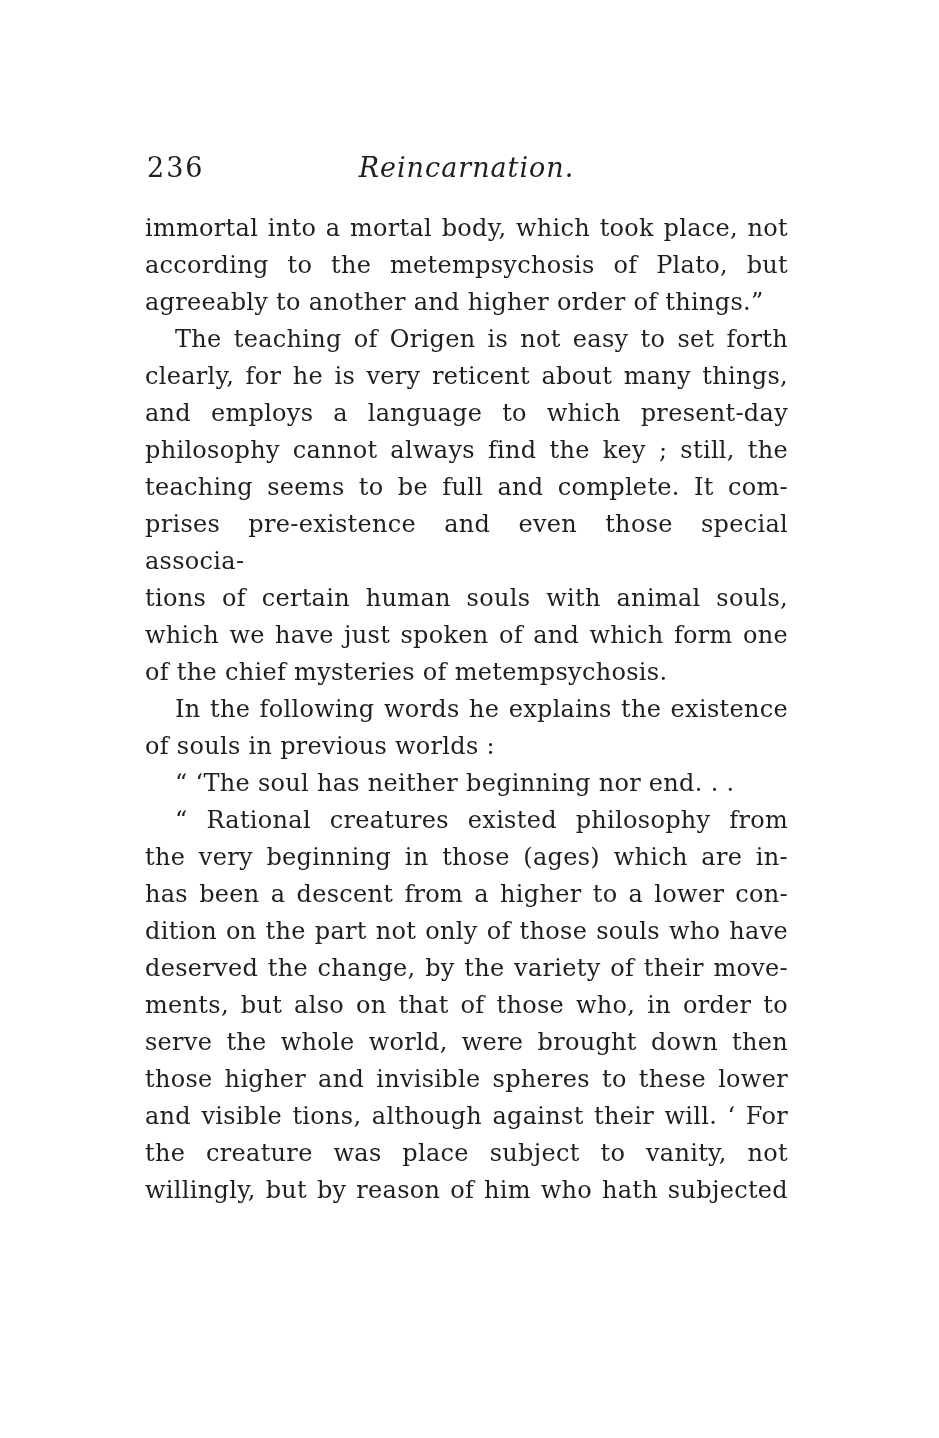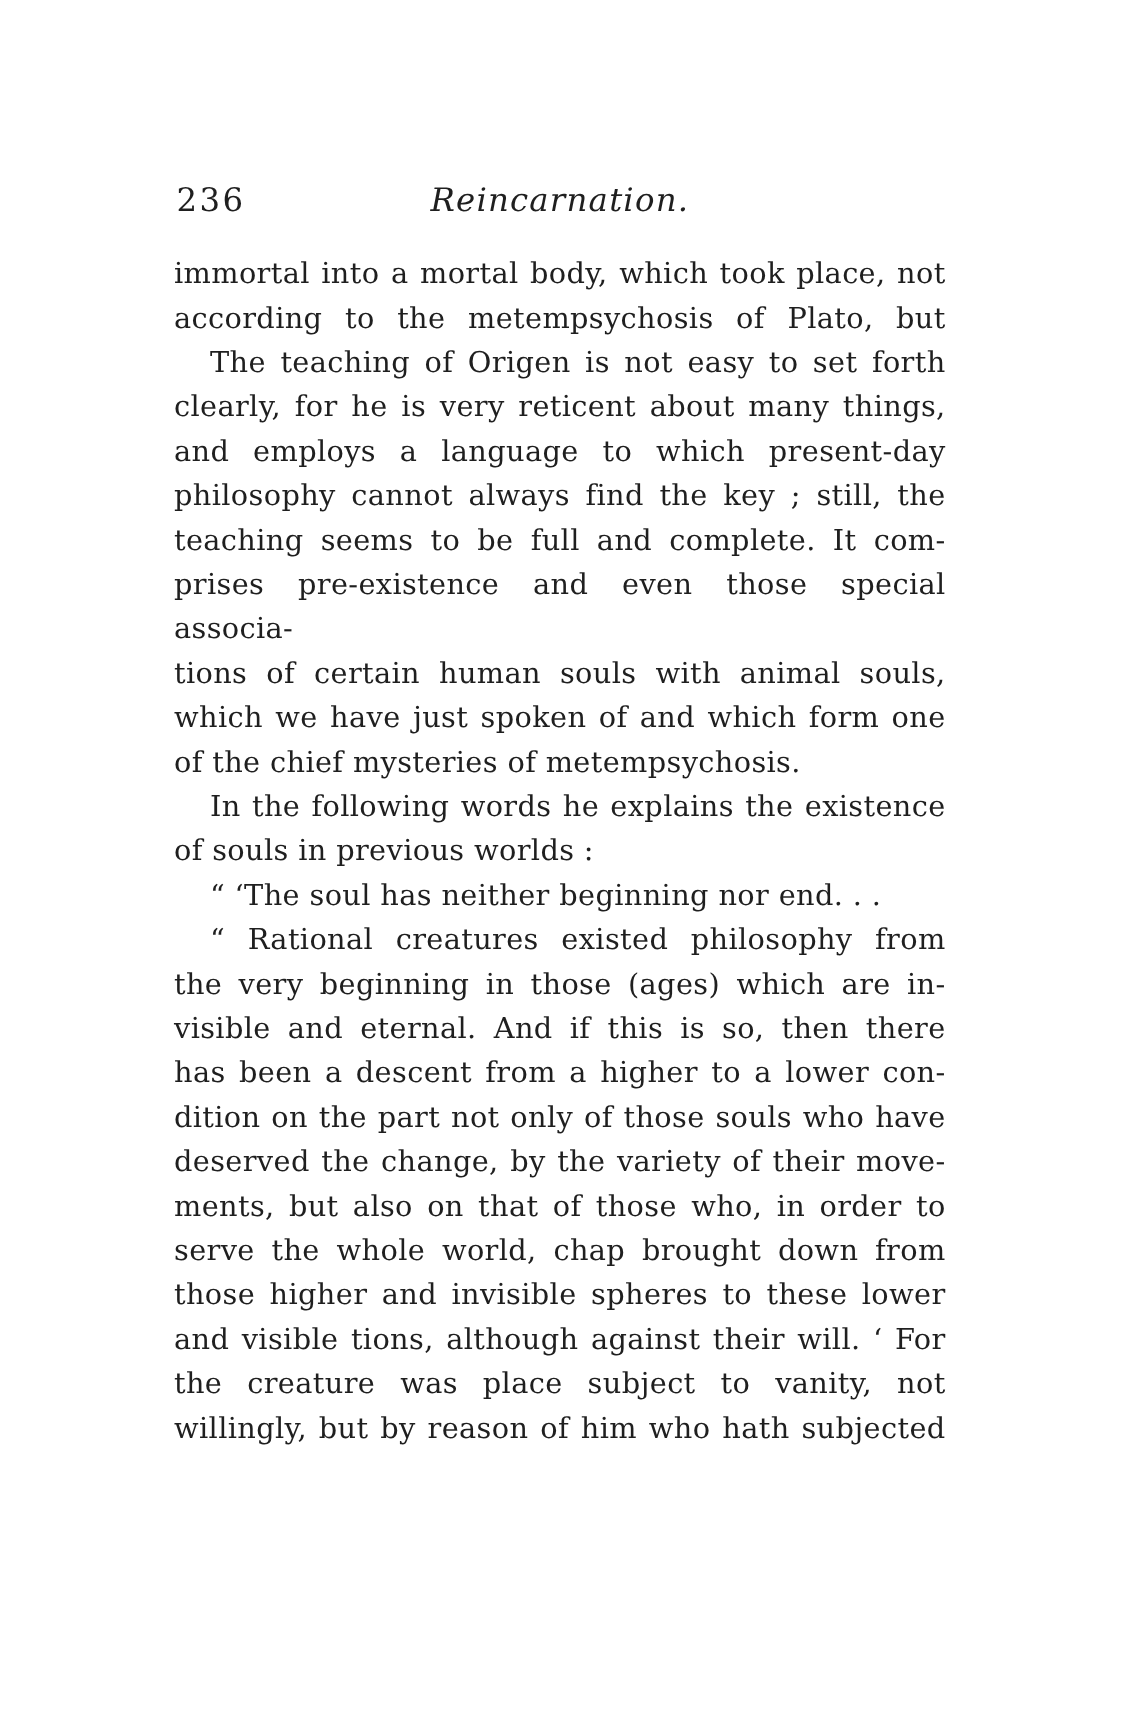--- a/index.html
+++ b/index.html
@@ -62,20 +62,21 @@
   <div class="header">
     <span class="pagenum">236</span>
     <span class="running-head">Reincarnation.</span>
   </div>
 
   <div class="body">
 
     <div class="para">
       <div class="line">immortal into a mortal body, which took place, not</div>
       <div class="line">according to the metempsychosis of Plato, but</div>
+      <div class="line last">agreeably to another and higher order of things.”</div>
     </div>
 
     <div class="para">
       <div class="line indent">The teaching of Origen is not easy to set forth</div>
       <div class="line">clearly, for he is very reticent about many things,</div>
       <div class="line">and employs a language to which present-day</div>
       <div class="line">philosophy cannot always find the key ; still, the</div>
       <div class="line">teaching seems to be full and complete.  It com-</div>
       <div class="line">prises pre-existence and even those special associa-</div>
       <div class="line">tions of certain human souls with animal souls,</div>
@@ -88,26 +89,25 @@
       <div class="line last">of souls in previous worlds :</div>
     </div>
 
     <div class="para">
       <div class="line indent last">“ ‘The soul has neither beginning nor end. .  .</div>
     </div>
 
     <div class="para">
       <div class="line indent">“ Rational creatures existed philosophy from</div>
       <div class="line">the very beginning in those (ages) which are in-</div>
-      <div class="line">visible and eternal.  And if this is so, then there</div>
       <div class="line">has been a descent from a higher to a lower con-</div>
       <div class="line">dition on the part not only of those souls who have</div>
       <div class="line">deserved the change, by the variety of their move-</div>
       <div class="line">ments, but also on that of those who, in order to</div>
-      <div class="line">serve the whole world, chap brought down from</div>
+      <div class="line">serve the whole world, were brought down then</div>
       <div class="line">those higher and invisible spheres to these lower</div>
       <div class="line">and visible tions, although against their will.  ‘ For</div>
       <div class="line">the creature was place subject to vanity, not</div>
       <div class="line">willingly, but by reason of him who hath subjected</div>
     </div>
 
   </div>
 </div>
 
 </body></html>

